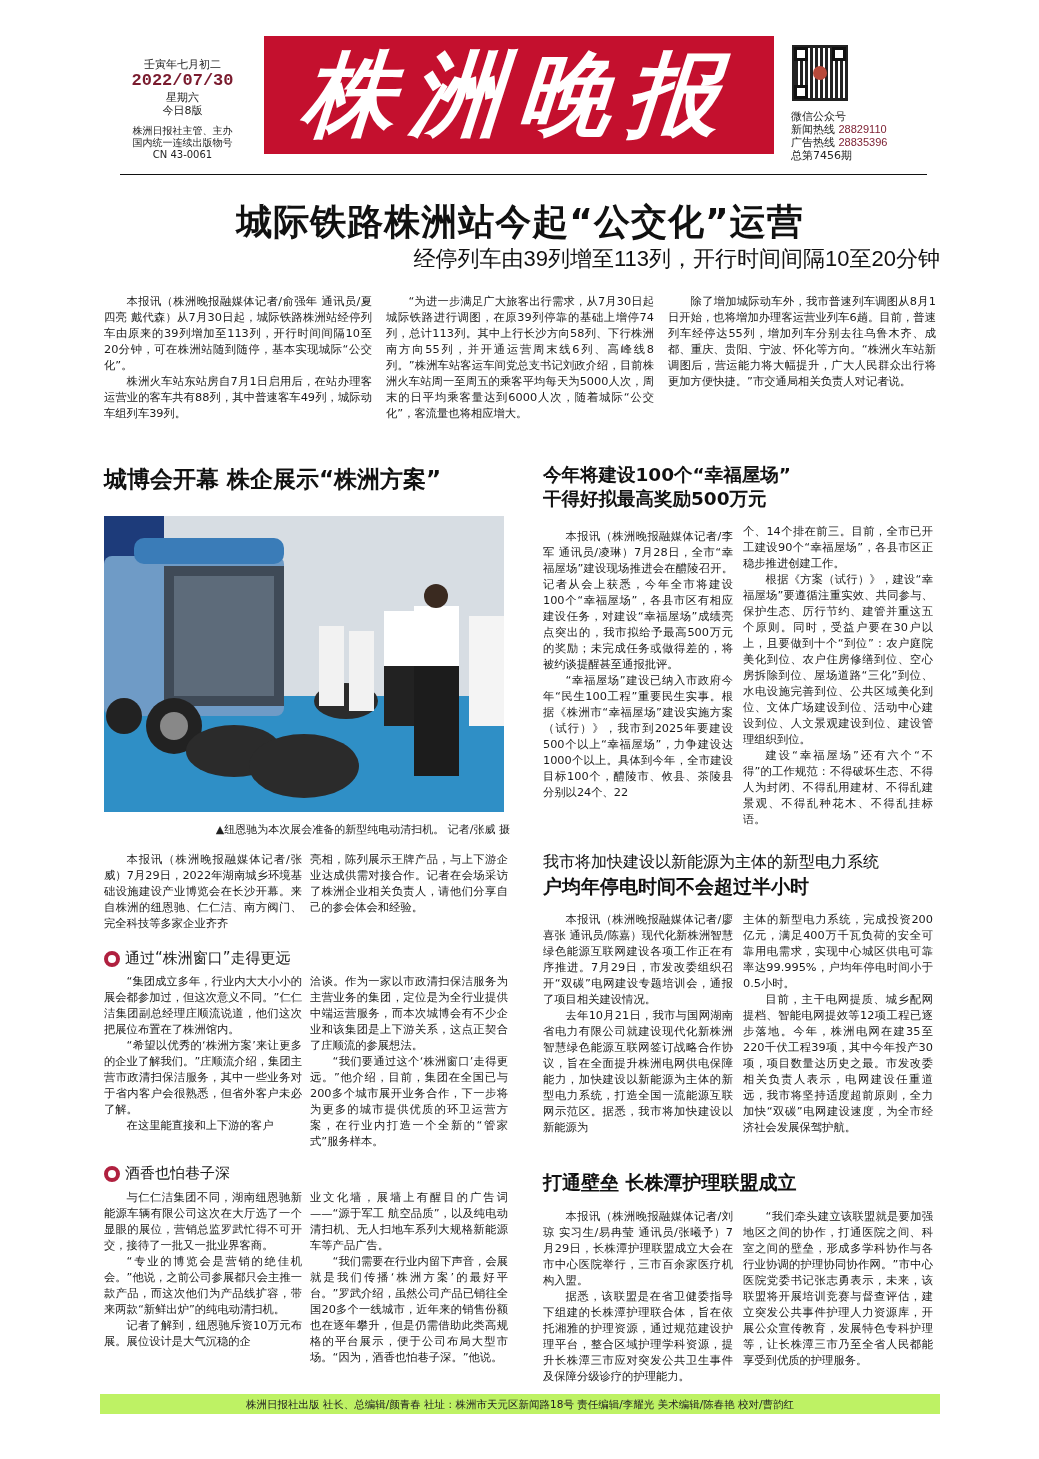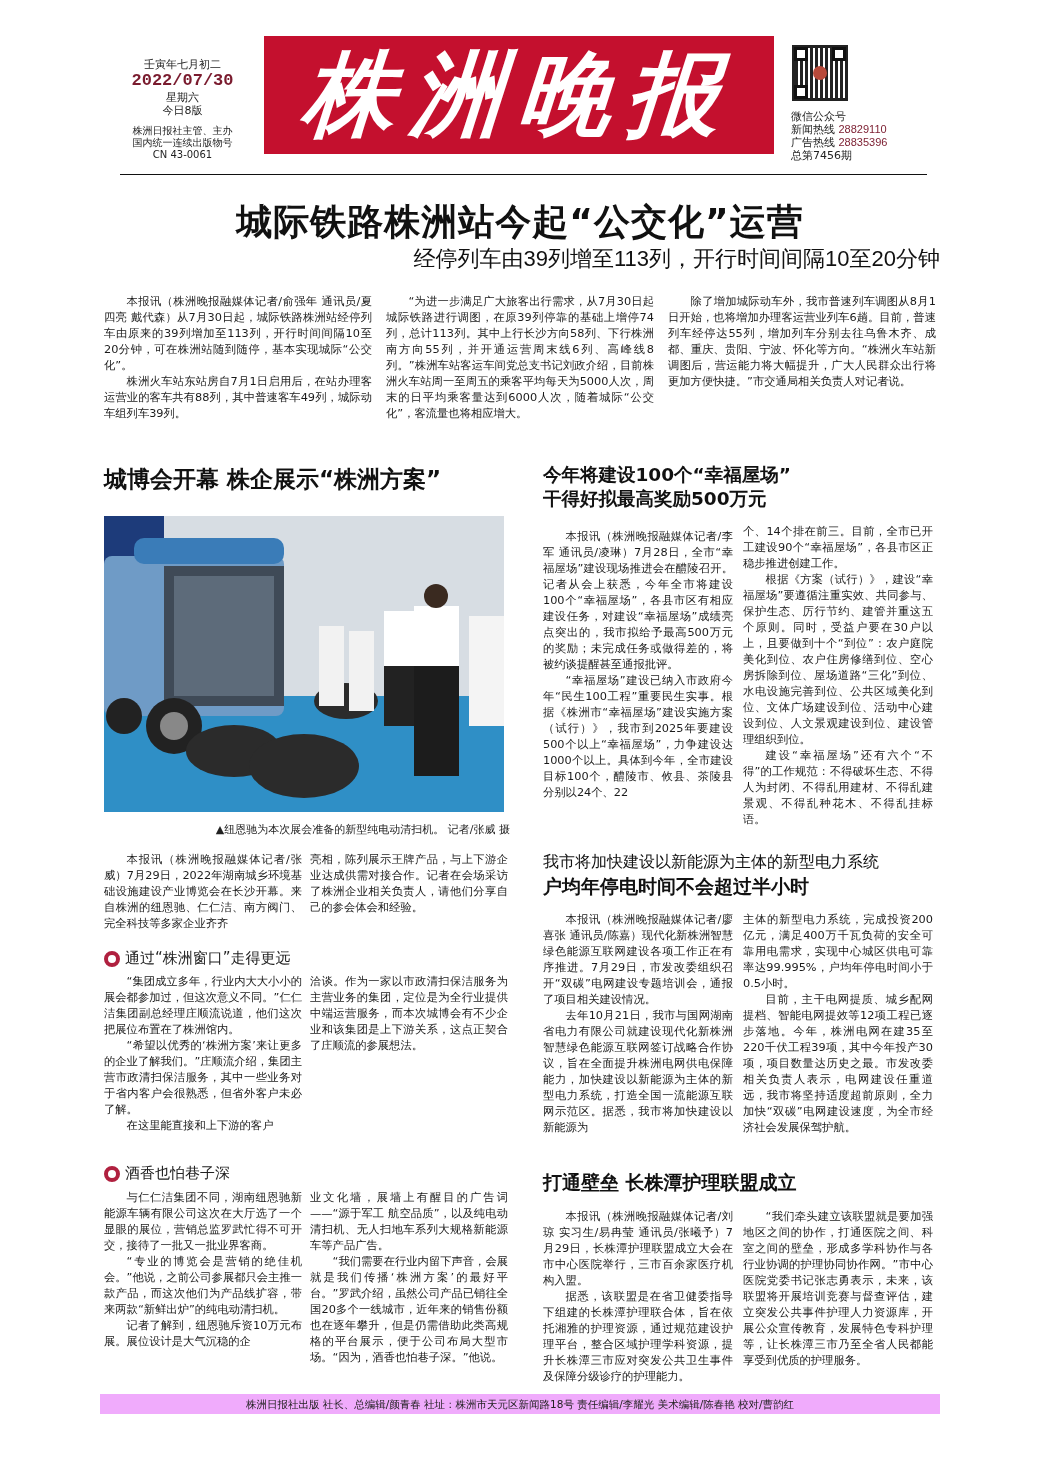--- a/index.html
+++ b/index.html
@@ -35,21 +35,21 @@
   .h3 { font-size: 18.5px; font-weight: bold; line-height: 24px; }
 
   .photo { left: 104px; top: 516px; width: 400px; height: 296px; overflow: hidden; background: linear-gradient(180deg,#e2e6ea 0%,#cfd6dd 35%,#6fa7c9 70%,#2d8fc2 100%); }
   .caption { left: 170px; top: 822px; width: 340px; font-size: 11px; color: #222; text-align: right; }
 
   .sub-head { display: flex; align-items: center; gap: 5px; font-size: 15px; color: #222; text-align: right; }
   .ring { width: 16px; height: 16px; border-radius: 50%; border: 4.5px solid #b0203f; background: #fff; flex: none; }
 
   .kicker { font-size: 16px; line-height: 20px; color: #111; }
 
-  .footer { left: 100px; top: 1394px; width: 840px; height: 20px; background: #f0abfc; font-size: 10.5px; color: #222; text-align: center; line-height: 20px; }
+  .footer { left: 100px; top: 1394px; width: 840px; height: 20px; background: #bef264; font-size: 10.5px; color: #222; text-align: center; line-height: 20px; }
 </style>
 </head>
 <body>
 
 <div class="abs mast-left">
   <div>壬寅年七月初二</div>
   <div class="date">2022/07/30</div>
   <div>星期六</div>
   <div>今日8版</div>
   <div class="gap"></div>
@@ -131,20 +131,21 @@
   <span class="ring"></span>
   <span>通过“株洲窗口”走得更远</span>
 </div>
 <div class="col body-text" style="left:104px;top:974px;width:198px;">
   <p>“集团成立多年，行业内大大小小的展会都参加过，但这次意义不同。”仁仁洁集团副总经理庄顺流说道，他们这次把展位布置在了株洲馆内。</p>
   <p>“希望以优秀的‘株洲方案’来让更多的企业了解我们。”庄顺流介绍，集团主营市政清扫保洁服务，其中一些业务对于省内客户会很熟悉，但省外客户未必了解。</p>
   <p>在这里能直接和上下游的客户</p>
 </div>
 <div class="col body-text" style="left:310px;top:974px;width:198px;">
   <p style="text-indent:0">洽谈。作为一家以市政清扫保洁服务为主营业务的集团，定位是为全行业提供中端运营服务，而本次城博会有不少企业和该集团是上下游关系，这点正契合了庄顺流的参展想法。</p>
+  <p>“我们要通过这个‘株洲窗口’走得更远。”他介绍，目前，集团在全国已与200多个城市展开业务合作，下一步将为更多的城市提供优质的环卫运营方案，在行业内打造一个全新的“管家式”服务样本。</p>
 </div>
 
 <div class="abs sub-head" style="left:104px;top:1164px;">
   <span class="ring"></span>
   <span>酒香也怕巷子深</span>
 </div>
 <div class="col body-text" style="left:104px;top:1190px;width:198px;">
   <p>与仁仁洁集团不同，湖南纽恩驰新能源车辆有限公司这次在大厅选了一个显眼的展位，营销总监罗武忙得不可开交，接待了一批又一批业界客商。</p>
   <p>“专业的博览会是营销的绝佳机会。”他说，之前公司参展都只会主推一款产品，而这次他们为产品线扩容，带来两款“新鲜出炉”的纯电动清扫机。</p>
   <p>记者了解到，纽恩驰斥资10万元布展。展位设计是大气沉稳的企</p>

